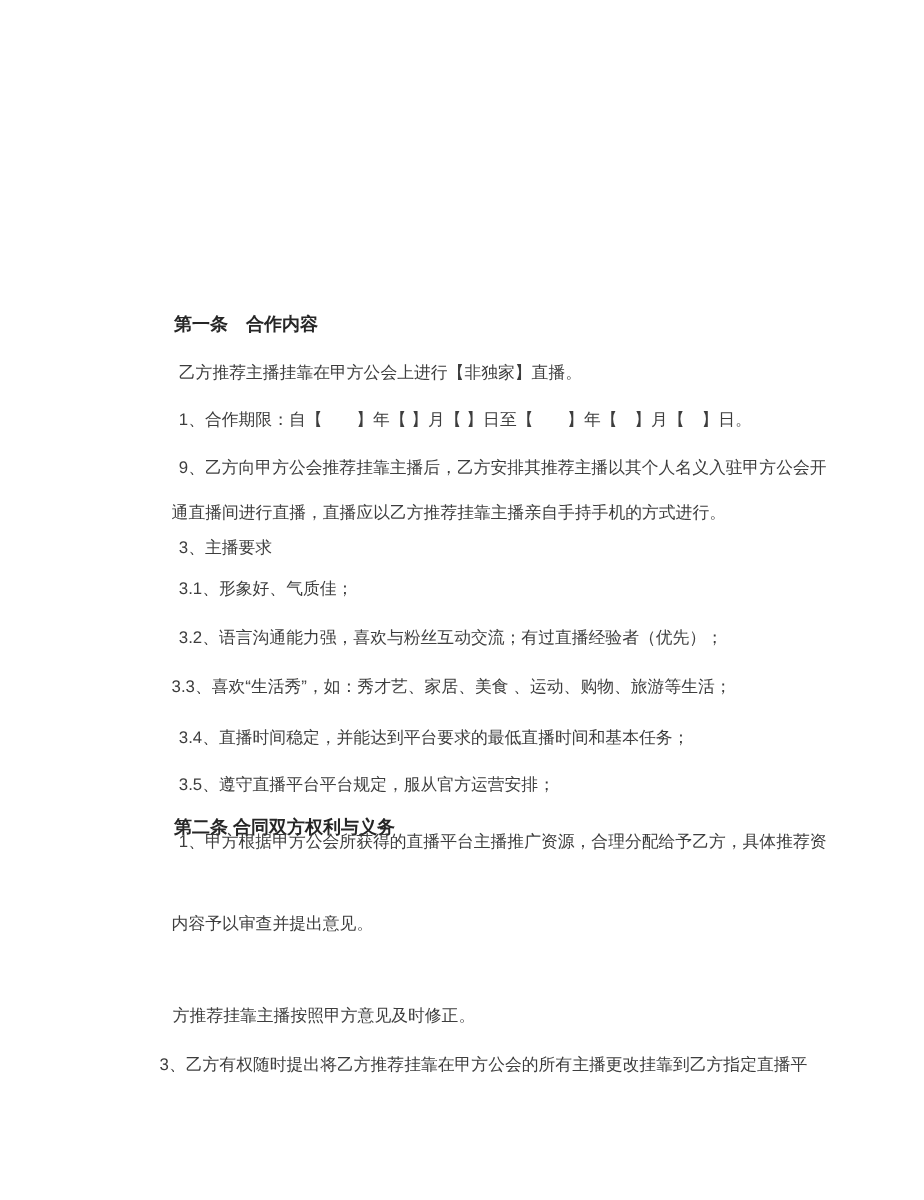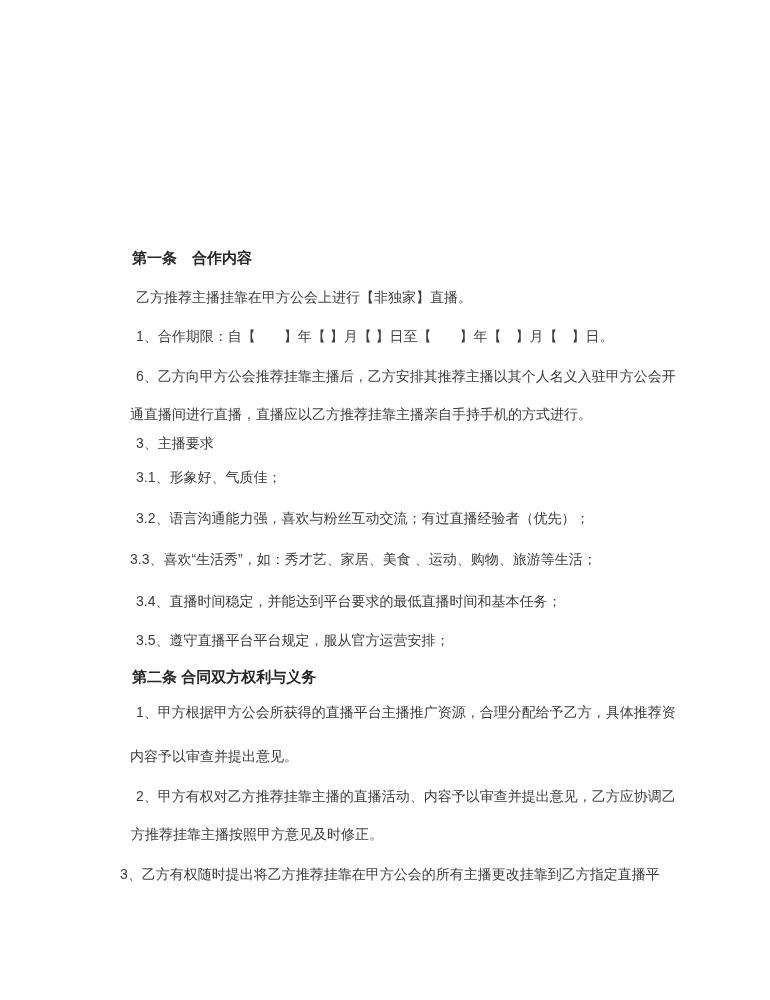--- a/index.html
+++ b/index.html
@@ -10,47 +10,46 @@
   .page {
     position: relative;
     width: 770px;
     height: 1000px;
     background: #ffffff;
     overflow: hidden;
     font-family: "Liberation Sans", "DejaVu Sans", sans-serif;
   }
   .line {
     position: absolute;
-    margin: 0;
+    margin: 13px;
     white-space: pre;
     font-size: 14px;
     line-height: 16px;
     color: #3d3d3d;
     font-weight: normal;
   }
   .line.heading {
     font-size: 15px;
     font-weight: bold;
     color: #262626;
   }
 </style>
 </head>
 <body>
 
 <div class="page">
   <p class="line heading" style="top:250px; left:132px;">第一条　合作内容</p>
   <p class="line" style="top:289px; left:136px;">乙方推荐主播挂靠在甲方公会上进行【非独家】直播。</p>
   <p class="line" style="top:328px; left:136px;">1、合作期限：自【　　】年【 】月【 】日至【　　】年【　】月【　】日。</p>
-  <p class="line" style="top:368px; left:136px;">6、乙方向甲方公会推荐挂靠主播后，乙方安排其推荐主播以其个人名义入驻甲方公会开</p>
+  <p class="line" style="top:368px; left:136px;">9、乙方向甲方公会推荐挂靠主播后，乙方安排其推荐主播以其个人名义入驻甲方公会开</p>
   <p class="line" style="top:406px; left:130px;">通直播间进行直播，直播应以乙方推荐挂靠主播亲自手持手机的方式进行。</p>
   <p class="line" style="top:435px; left:136px;">3、主播要求</p>
   <p class="line" style="top:469px; left:136px;">3.1、形象好、气质佳；</p>
   <p class="line" style="top:510px; left:136px;">3.2、语言沟通能力强，喜欢与粉丝互动交流；有过直播经验者（优先）；</p>
   <p class="line" style="top:551px; left:130px;">3.3、喜欢“生活秀”，如：秀才艺、家居、美食 、运动、购物、旅游等生活；</p>
   <p class="line" style="top:593px; left:136px;">3.4、直播时间稳定，并能达到平台要求的最低直播时间和基本任务；</p>
   <p class="line" style="top:632px; left:136px;">3.5、遵守直播平台平台规定，服从官方运营安排；</p>
   <p class="line heading" style="top:669px; left:132px;">第二条 合同双方权利与义务</p>
-  <p class="line" style="top:704px; left:136px;">1、甲方根据甲方公会所获得的直播平台主播推广资源，合理分配给予乙方，具体推荐资</p>
+  <p class="line" style="top:680px; left:136px;">1、甲方根据甲方公会所获得的直播平台主播推广资源，合理分配给予乙方，具体推荐资</p>
   <p class="line" style="top:748px; left:130px;">内容予以审查并提出意见。</p>
-  <p class="line" style="top:788px; left:136px;">2、甲方有权对乙方推荐挂靠主播的直播活动、内容予以审查并提出意见，乙方应协调乙</p>
   <p class="line" style="top:827px; left:131px;font-family:Liberation Mono, monospace;">方推荐挂靠主播按照甲方意见及时修正。</p>
   <p class="line" style="top:866px; left:120px;">3、乙方有权随时提出将乙方推荐挂靠在甲方公会的所有主播更改挂靠到乙方指定直播平</p>
 </div>
 
 </body></html>

